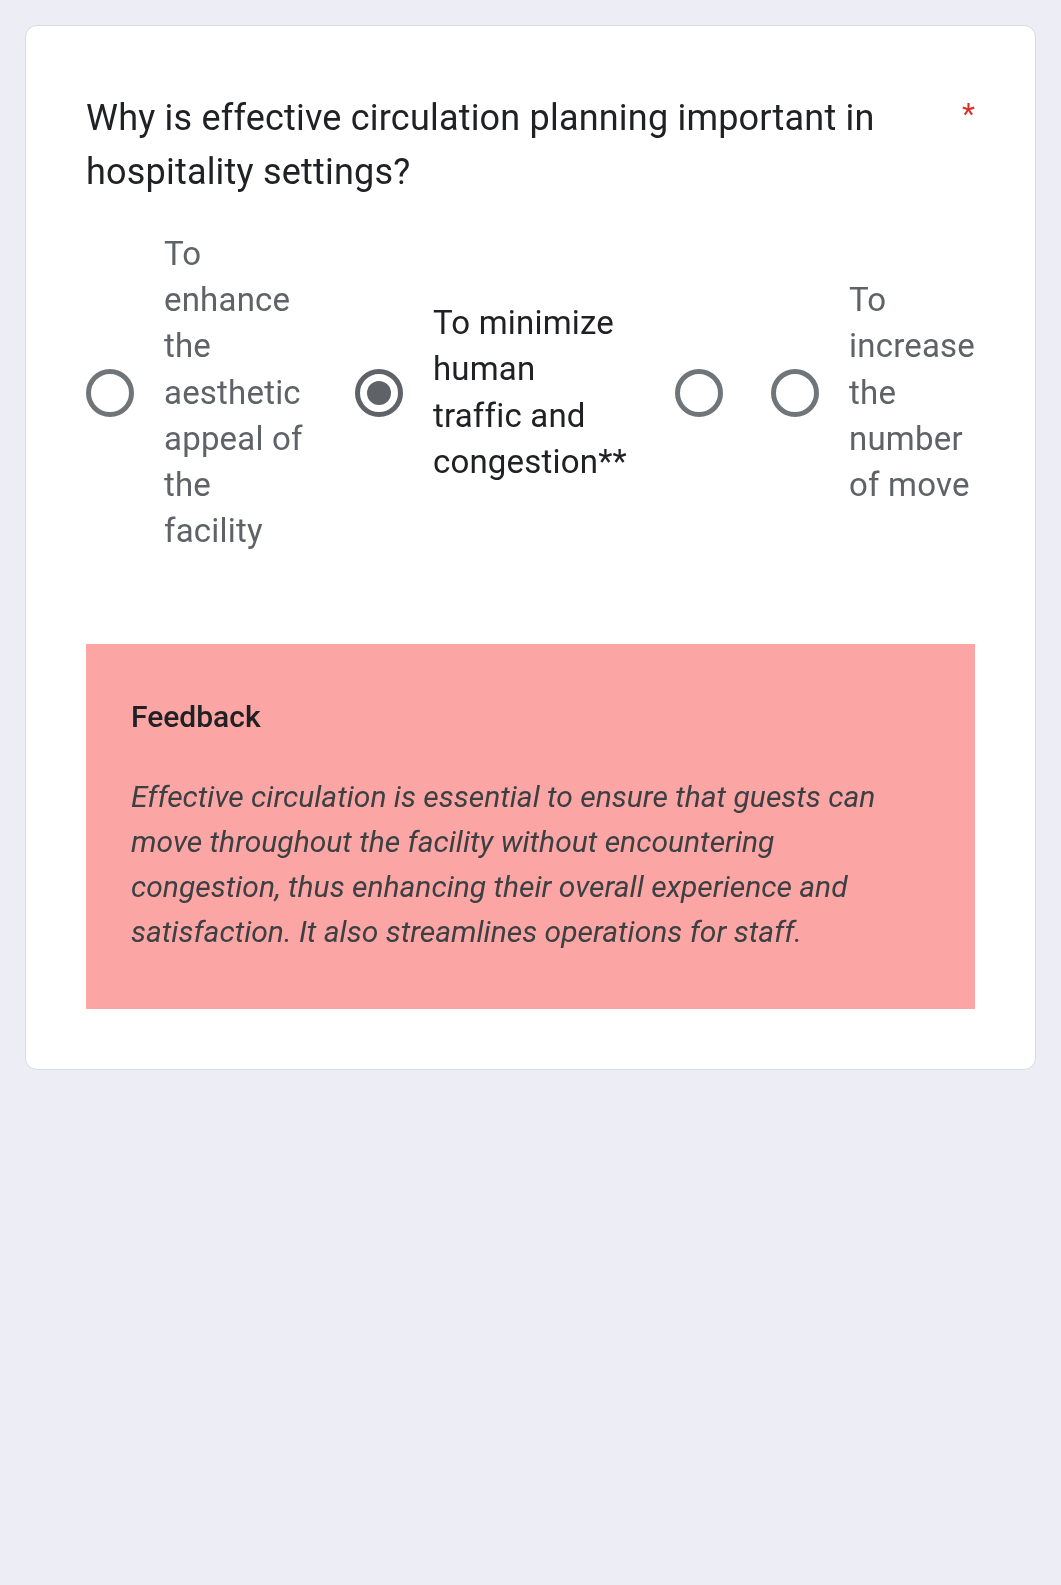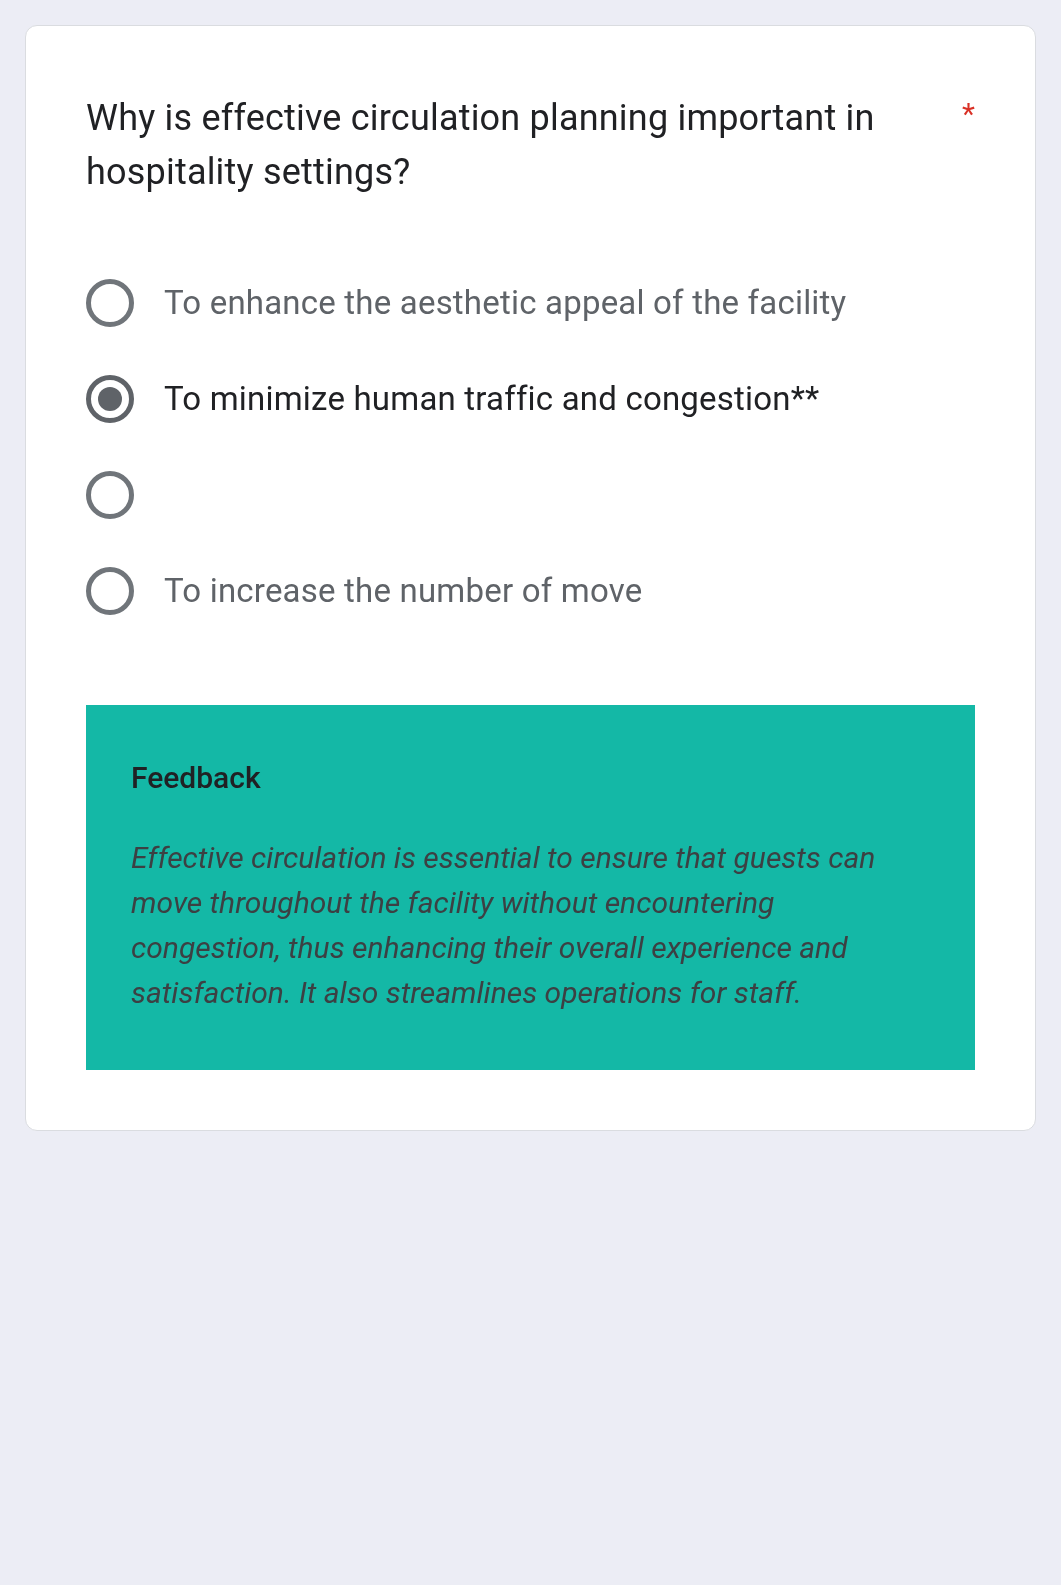--- a/index.html
+++ b/index.html
@@ -16,38 +16,38 @@
     .card {
       background-color: #ffffff;
       border-radius: 12px;
       border: 1px solid #dadce0;
       padding: 65px 60px 60px 60px;
     }
     .question-header {
       display: flex;
       align-items: flex-start;
       gap: 20px;
-      margin-bottom: 80px;
+      margin-bottom: 32px;
     }
     .question-text {
       color: #202124;
       font-size: 36px;
       line-height: 1.5;
       letter-spacing: 0.2px;
       flex: 1;
     }
     .required-asterisk {
       color: #d93025;
       font-size: 30px;
       line-height: 1;
       margin-top: 8px;
     }
     .options-list {
       display: flex;
-      flex-direction: column;
+      flex-direction: row;
       gap: 48px;
       margin-bottom: 90px;
     }
     .option-row {
       display: flex;
       align-items: center;
       gap: 30px;
       cursor: pointer;
     }
     .radio-outer {
@@ -77,21 +77,21 @@
       font-size: 33px;
       line-height: 1.4;
       color: #5f6368;
       flex: 1;
       letter-spacing: 0.2px;
     }
     .option-label.selected {
       color: #202124;
     }
     .feedback-box {
-      background-color: #14b8a6;
+      background-color: #fca5a5;
       padding: 55px 45px;
     }
     .feedback-title {
       font-size: 30px;
       font-weight: 500;
       color: #202124;
       margin-bottom: 40px;
     }
     .feedback-text {
       font-size: 30px;

